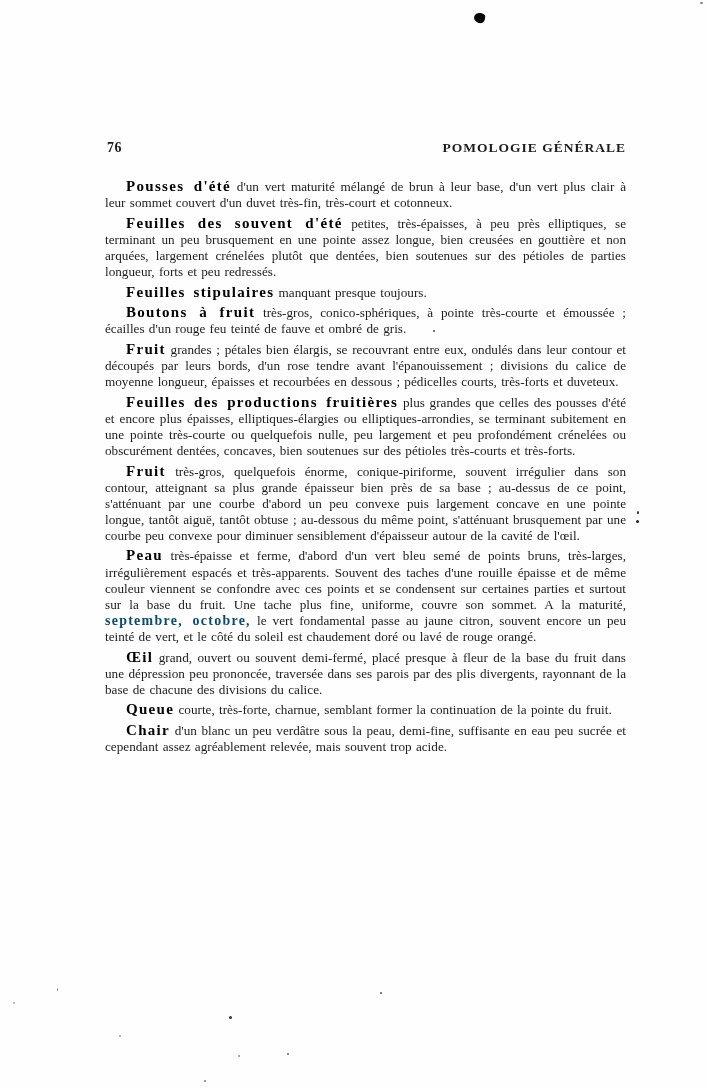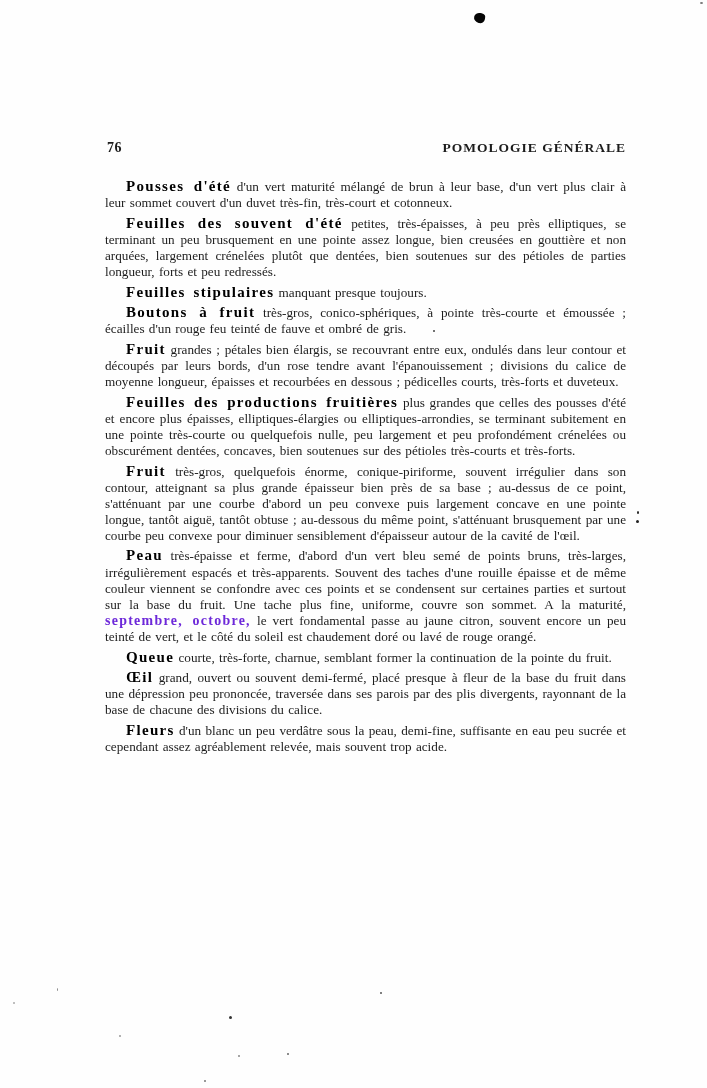--- a/index.html
+++ b/index.html
@@ -57,21 +57,21 @@
     font-size: 15px;
     letter-spacing: 1.3px;
     word-spacing: 3px;
     color: #000;
   }
   .inline-bold {
     font-weight: bold;
     font-size: 13.9px;
     letter-spacing: 1.3px;
     word-spacing: 3px;
-    color: #6d28d9;
+    color: #0c4a6e;
   }
   .ink-blot {
     position: absolute;
     left: 474px;
     top: 13px;
     width: 11px;
     height: 10px;
     background: #050505;
     border-radius: 55% 45% 50% 60%;
     transform: rotate(12deg);
@@ -107,25 +107,25 @@
 
     <p class="para"><span class="lead">Fruit</span><span> grandes ; pétales bien élargis, se recouvrant entre eux, ondulés dans leur contour et découpés par leurs bords, d'un rose tendre avant l'épanouissement ; divisions du calice de moyenne longueur, épaisses et recourbées en dessous ; pédicelles courts, très-forts et duveteux.</span></p>
 
     <p class="para"><span class="lead">Feuilles des productions fruitières</span><span> plus grandes que celles des pousses d'été et encore plus épaisses, elliptiques-élargies ou elliptiques-arrondies, se terminant subitement en une pointe très-courte ou quelquefois nulle, peu largement et peu profondément crénelées ou obscurément dentées, concaves, bien soutenues sur des pétioles très-courts et très-forts.</span></p>
 
 
     <p class="para"><span class="lead">Fruit</span><span> très-gros, quelquefois énorme, conique-piriforme, souvent irrégulier dans son contour, atteignant sa plus grande épaisseur bien près de sa base ; au-dessus de ce point, s'atténuant par une courbe d'abord un peu convexe puis largement concave en une pointe longue, tantôt aiguë, tantôt obtuse ; au-dessous du même point, s'atténuant brusquement par une courbe peu convexe pour diminuer sensiblement d'épaisseur autour de la cavité de l'œil.</span></p>
 
     <p class="para"><span class="lead">Peau</span><span> très-épaisse et ferme, d'abord d'un vert bleu semé de points bruns, très-larges, irrégulièrement espacés et très-apparents. Souvent des taches d'une rouille épaisse et de même couleur viennent se confondre avec ces points et se condensent sur certaines parties et surtout sur la base du fruit. Une tache plus fine, uniforme, couvre son sommet. A la maturité, </span><span class="inline-bold">septembre, octobre,</span><span> le vert fondamental passe au jaune citron, souvent encore un peu teinté de vert, et le côté du soleil est chaudement doré ou lavé de rouge orangé.</span></p>
 
+    <p class="para"><span class="lead">Œil</span><span> grand, ouvert ou souvent demi-fermé, placé presque à fleur de la base du fruit dans une dépression peu prononcée, traversée dans ses parois par des plis divergents, rayonnant de la base de chacune des divisions du calice.</span></p>
+
     <p class="para"><span class="lead">Queue</span><span> courte, très-forte, charnue, semblant former la continuation de la pointe du fruit.</span></p>
 
-    <p class="para"><span class="lead">Œil</span><span> grand, ouvert ou souvent demi-fermé, placé presque à fleur de la base du fruit dans une dépression peu prononcée, traversée dans ses parois par des plis divergents, rayonnant de la base de chacune des divisions du calice.</span></p>
-
-    <p class="para"><span class="lead">Fleurs</span><span> d'un blanc un peu verdâtre sous la peau, demi-fine, suffisante en eau peu sucrée et cependant assez agréablement relevée, mais souvent trop acide.</span></p>
+    <p class="para"><span class="lead">Chair</span><span> d'un blanc un peu verdâtre sous la peau, demi-fine, suffisante en eau peu sucrée et cependant assez agréablement relevée, mais souvent trop acide.</span></p>
 
   </div>
 
   <div>
     <div class="speck" style="left:700px; top:2px;  width:3px; height:2px; background:#777;"></div>
     <div class="speck" style="left:637px; top:511px; width:2px; height:3px; background:#222;"></div>
     <div class="speck" style="left:636px; top:520px; width:3px; height:3px; background:#222;"></div>
     <div class="speck" style="left:433px; top:330px; width:2px; height:2px; background:#444;"></div>
     <div class="speck" style="left:57px;  top:988px; width:1px; height:3px; background:#888;"></div>
     <div class="speck" style="left:13px;  top:1002px;width:2px; height:2px; background:#aaa;"></div>

